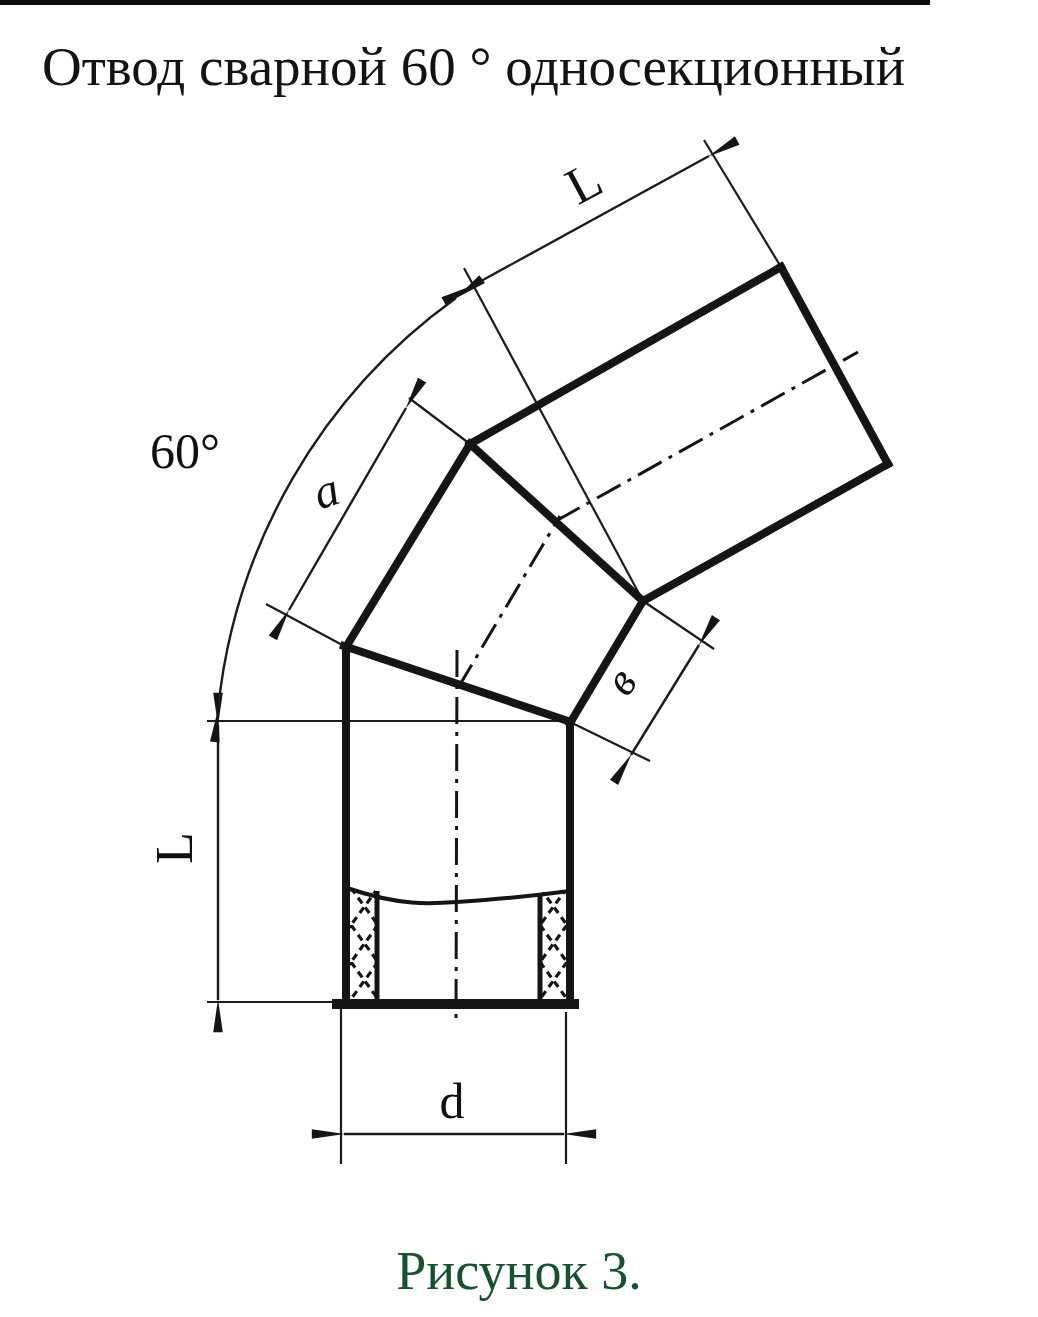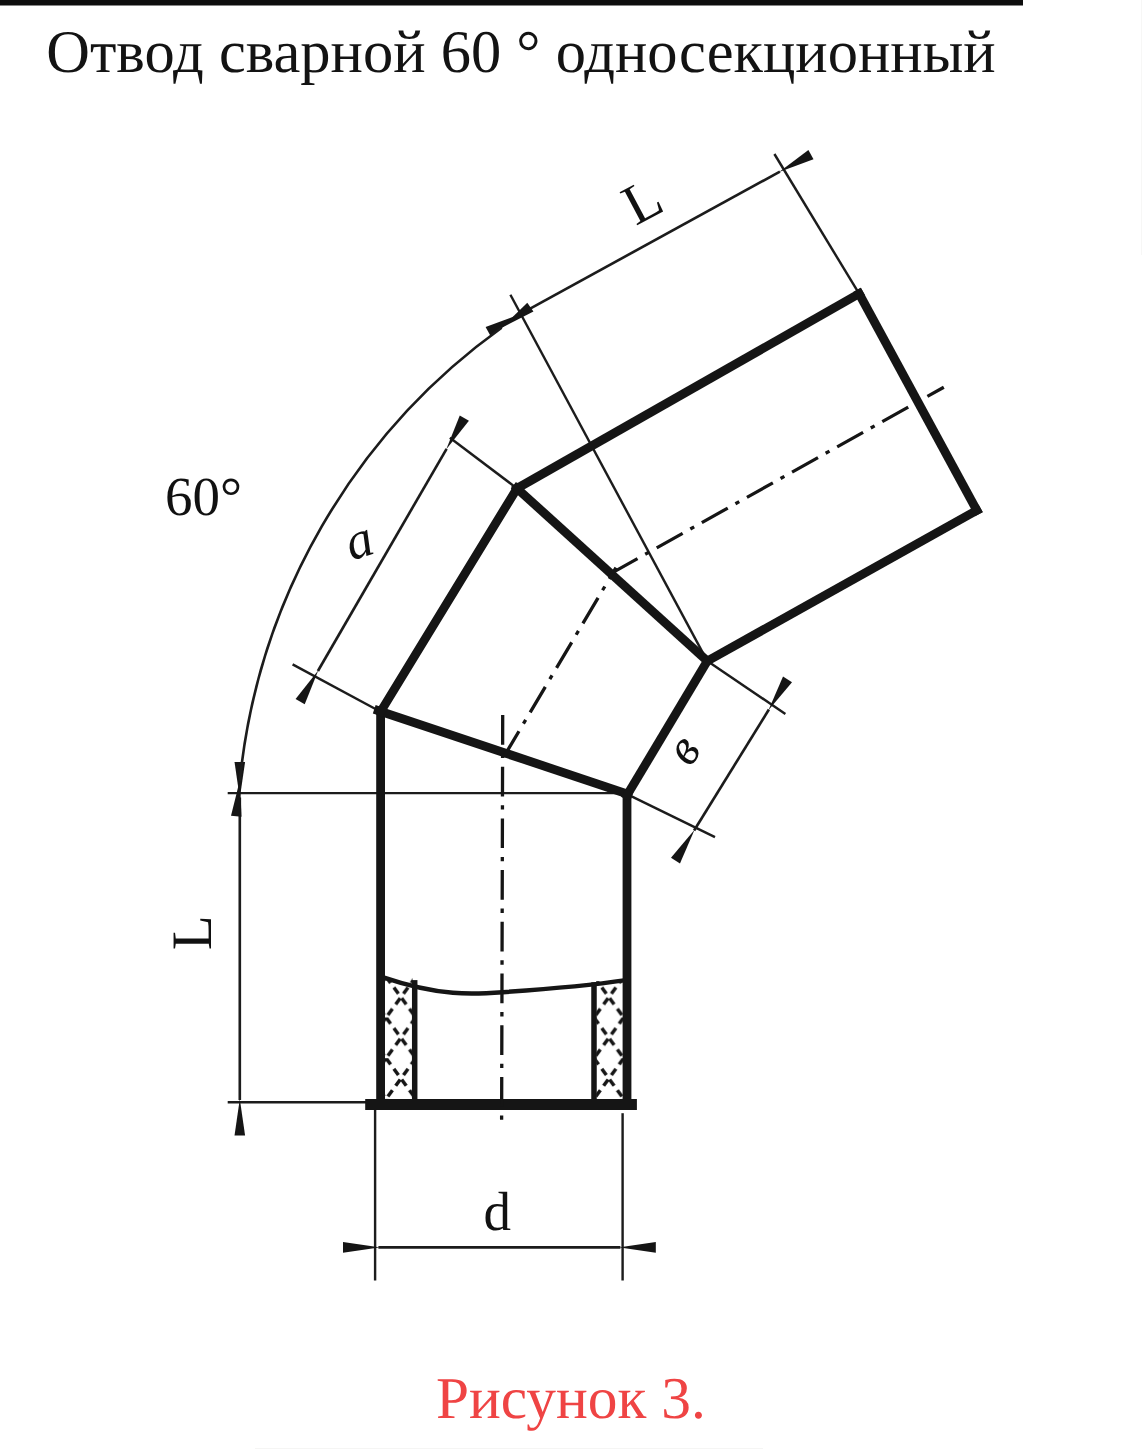--- a/index.html
+++ b/index.html
@@ -10,29 +10,29 @@
     background:#ffffff;
     overflow:hidden;
     font-family:"Liberation Serif", serif;
     color:#141414;
   }
   .scan-bar{
     position:absolute;left:0;top:0;width:930px;height:5px;
     background:#0d0d0d;
   }
   .title{
-    position:absolute;left:42px;top:18px;width:960px;
+    position:absolute;left:42px;top:38px;width:960px;
     font-size:55px;line-height:1.05;
     letter-spacing:0px;white-space:nowrap;
     color:#131313;
   }
   .caption{
     position:absolute;left:0;top:1240px;width:1038px;
     text-align:center;
-    font-size:54px;color:#ef4444;
+    font-size:54px;color:#14532d;
   }
   svg.drawing{position:absolute;left:0;top:0;}
   .thick{stroke:#151515;stroke-width:8;fill:none;stroke-linecap:square;}
   .bottomedge{stroke:#151515;stroke-width:10;fill:none;stroke-linecap:square;}
   .medium{stroke:#151515;stroke-width:5;fill:none;}
   .breakline{stroke:#151515;stroke-width:4;fill:none;stroke-linecap:round;}
   .thin{stroke:#1c1c1c;stroke-width:2.2;fill:none;}
   .dim{stroke:#1c1c1c;stroke-width:2.4;fill:none;}
   .cl{stroke:#151515;stroke-width:3;fill:none;stroke-dasharray:27 8 4 8;}
   .lbl{fill:#111111;font-family:"Liberation Serif", serif;}

